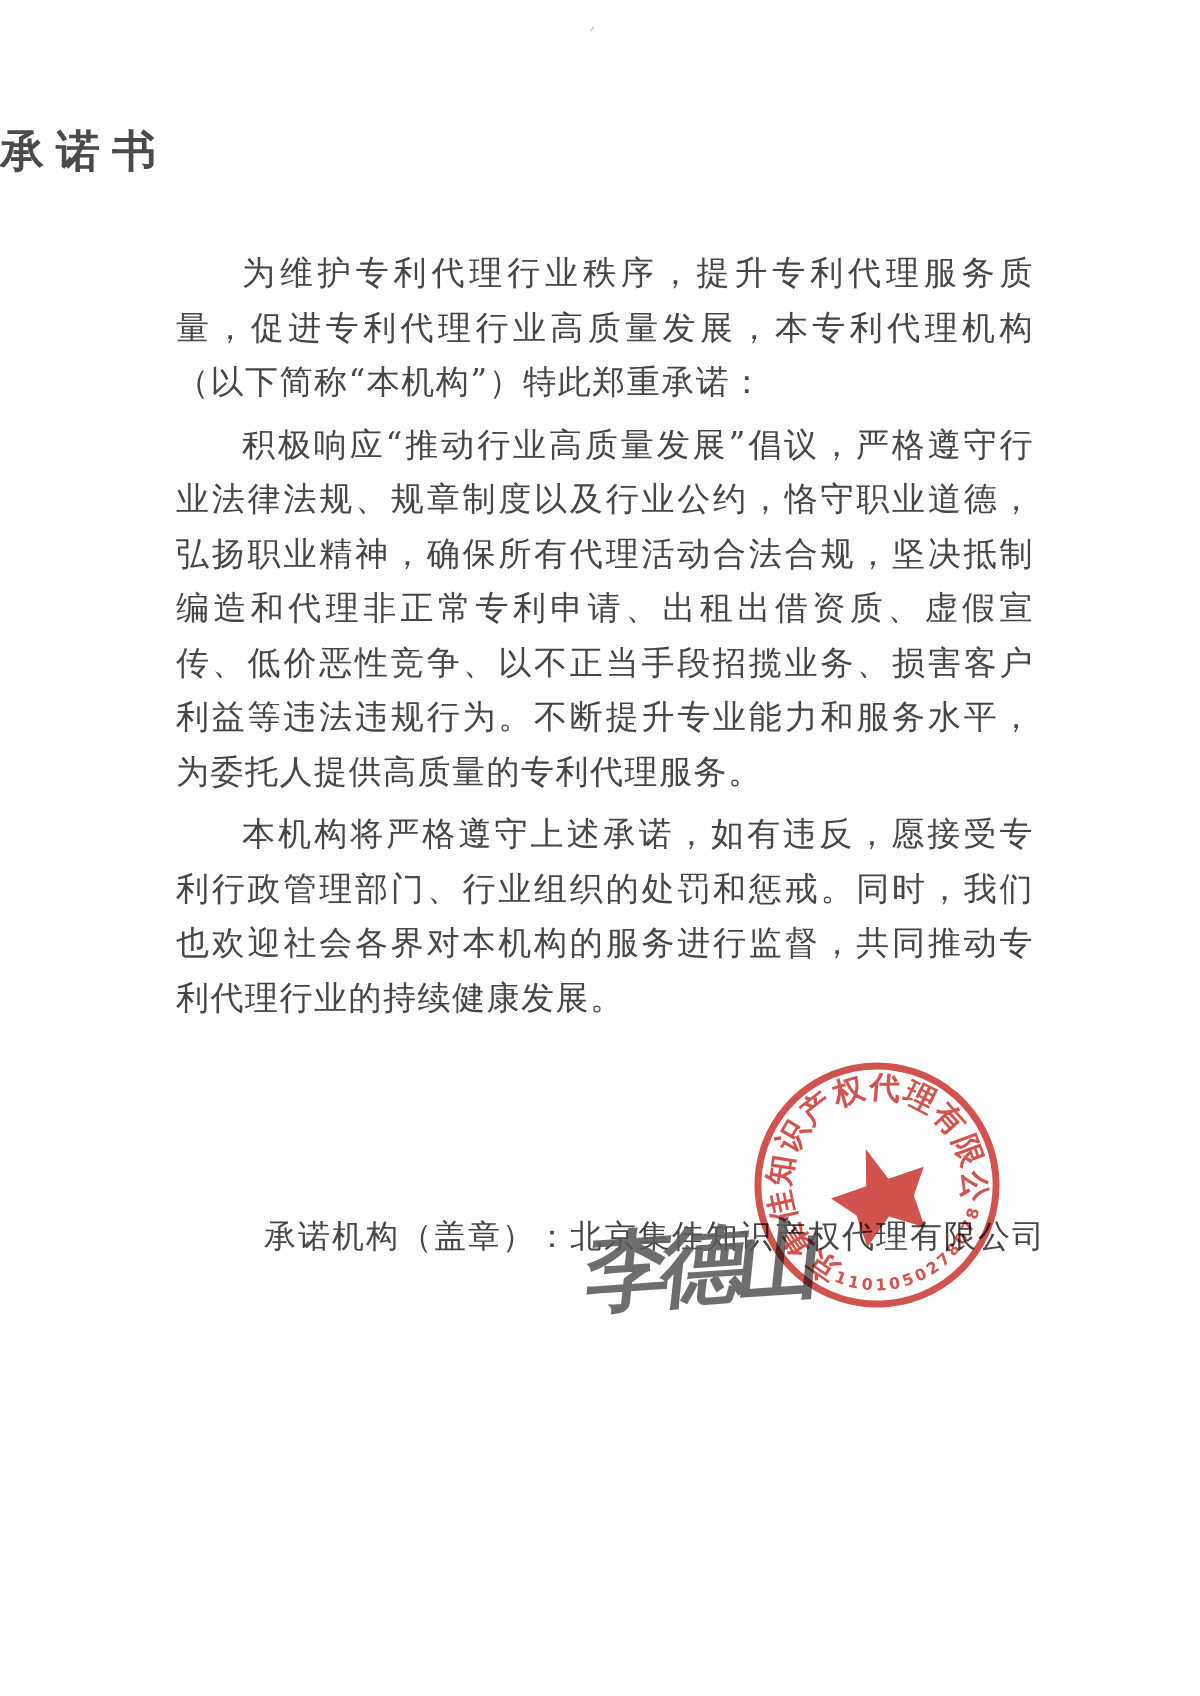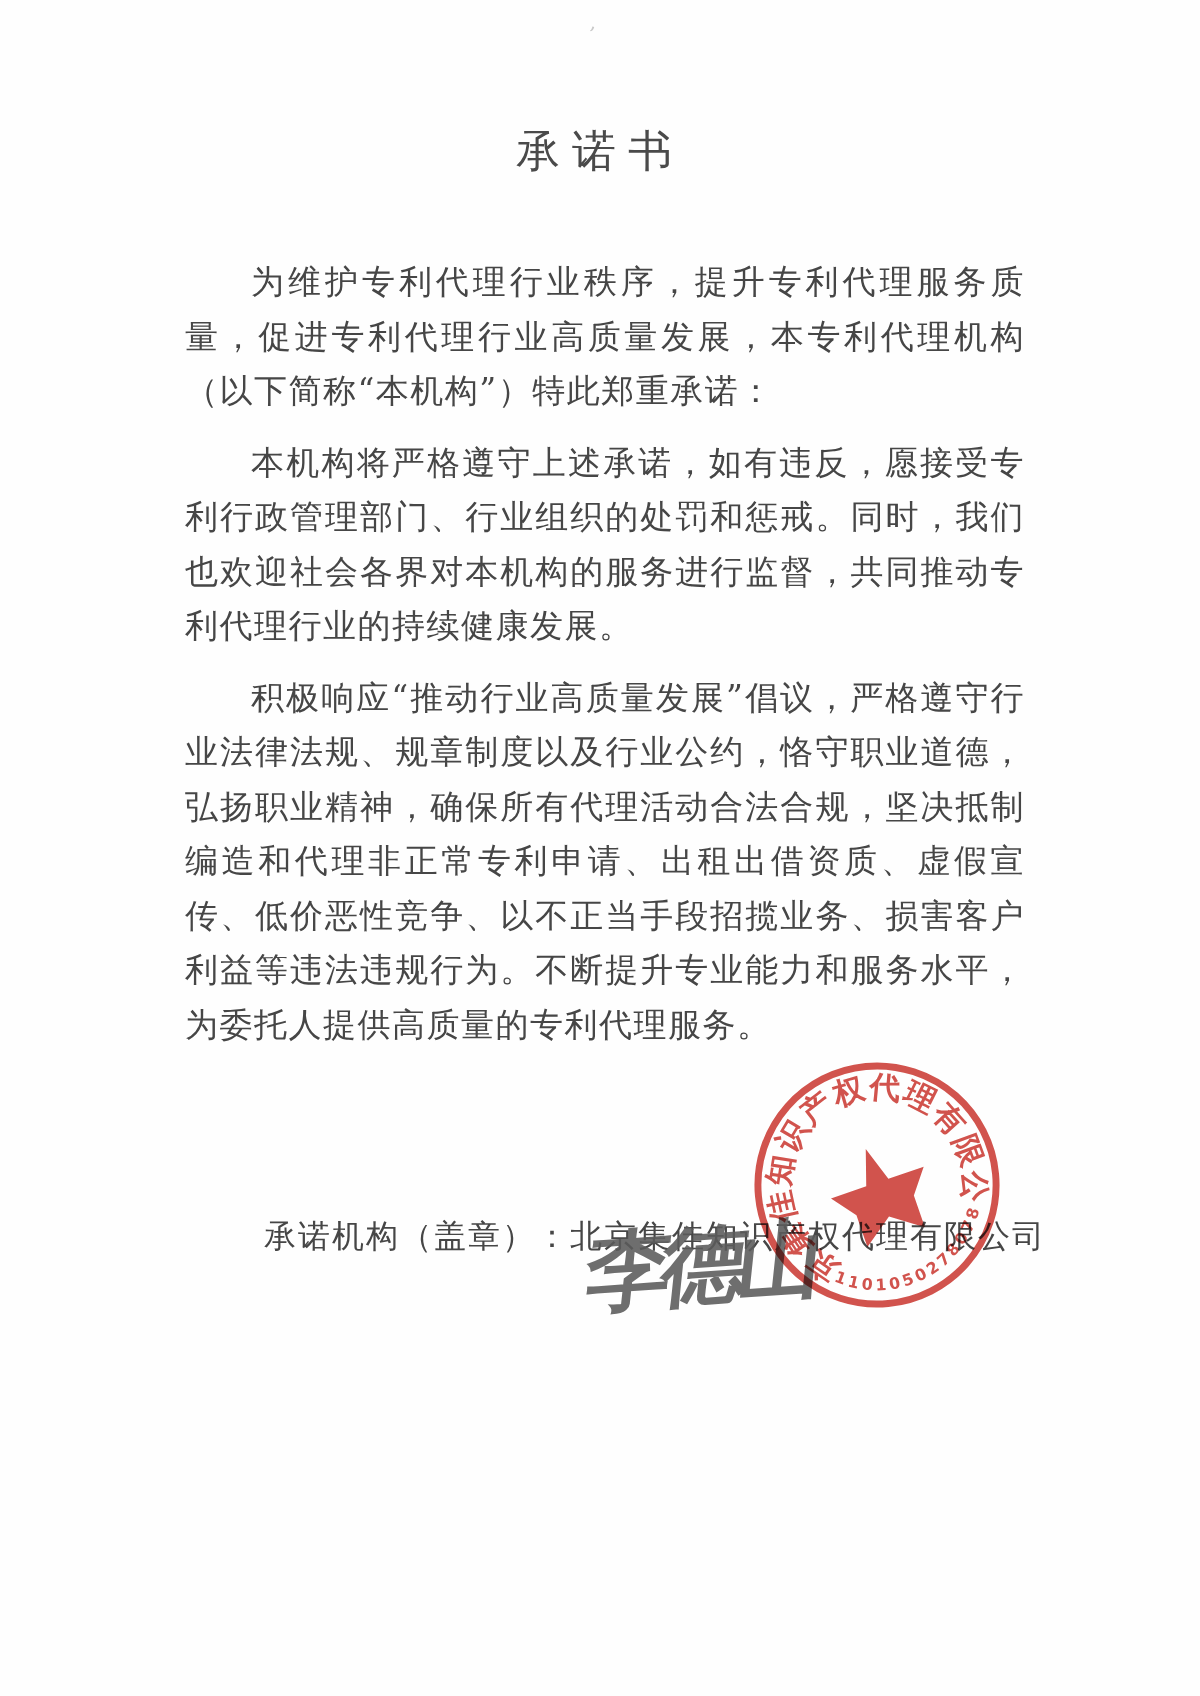--- a/index.html
+++ b/index.html
@@ -9,37 +9,36 @@
     font-family:"DejaVu Serif","Liberation Serif",serif;
     color:#454545;
     position:relative;
     overflow:hidden;
   }
   .scan-artifact {
     position:absolute; left:588px; top:22px;
     font-size:20px; color:#c9c9c9; transform:rotate(12deg);
   }
   .page-title {
-    text-align:center;
     margin:0; padding-top:122px;
-    font-size:44px; font-weight:400;
+    font-size:44px; font-weight:700;
     letter-spacing:12px;
     color:#4a4a4a;
   }
   .body-text {
     position:absolute;
     left:168px; top:238px;
     width:874px;
     font-size:33px;
     line-height:54.5px;
     letter-spacing:1.5px;
     text-align:justify;
     color:#464646;
   }
-  .body-text p { margin:17px; text-indent:2em; }
+  .body-text p { margin:8px; text-indent:2em; }
   .sig-block {
     position:absolute;
     left:264px; top:1208px;
     font-size:32px;
     color:#464646;
     letter-spacing:2px;
   }
   .sig-line { height:57px; line-height:57px; white-space:nowrap; position:relative; }
   .handwriting {
     position:absolute;
@@ -71,22 +70,22 @@
 </style>
 </head>
 <body>
 
 <span class="scan-artifact">’</span>
 
 <h1 class="page-title">承诺书</h1>
 
 <div class="body-text">
   <p>为维护专利代理行业秩序，提升专利代理服务质量，促进专利代理行业高质量发展，本专利代理机构（以下简称“本机构”）特此郑重承诺：</p>
+  <p>积极响应“推动行业高质量发展”倡议，严格遵守行业法律法规、规章制度以及行业公约，恪守职业道德，弘扬职业精神，确保所有代理活动合法合规，坚决抵制编造和代理非正常专利申请、出租出借资质、虚假宣传、低价恶性竞争、以不正当手段招揽业务、损害客户利益等违法违规行为。不断提升专业能力和服务水平，为委托人提供高质量的专利代理服务。</p>
   <p>本机构将严格遵守上述承诺，如有违反，愿接受专利行政管理部门、行业组织的处罚和惩戒。同时，我们也欢迎社会各界对本机构的服务进行监督，共同推动专利代理行业的持续健康发展。</p>
-  <p>积极响应“推动行业高质量发展”倡议，严格遵守行业法律法规、规章制度以及行业公约，恪守职业道德，弘扬职业精神，确保所有代理活动合法合规，坚决抵制编造和代理非正常专利申请、出租出借资质、虚假宣传、低价恶性竞争、以不正当手段招揽业务、损害客户利益等违法违规行为。不断提升专业能力和服务水平，为委托人提供高质量的专利代理服务。</p>
 </div>
 
 <div class="sig-block">
   <div class="sig-line">
     <span>承诺机构（盖章）：</span><span>北京集佳知识产权代理有限公司</span>
   </div>
   <div class="sig-line">
     <span class="handwriting">李德山</span>
   </div>
 </div>

